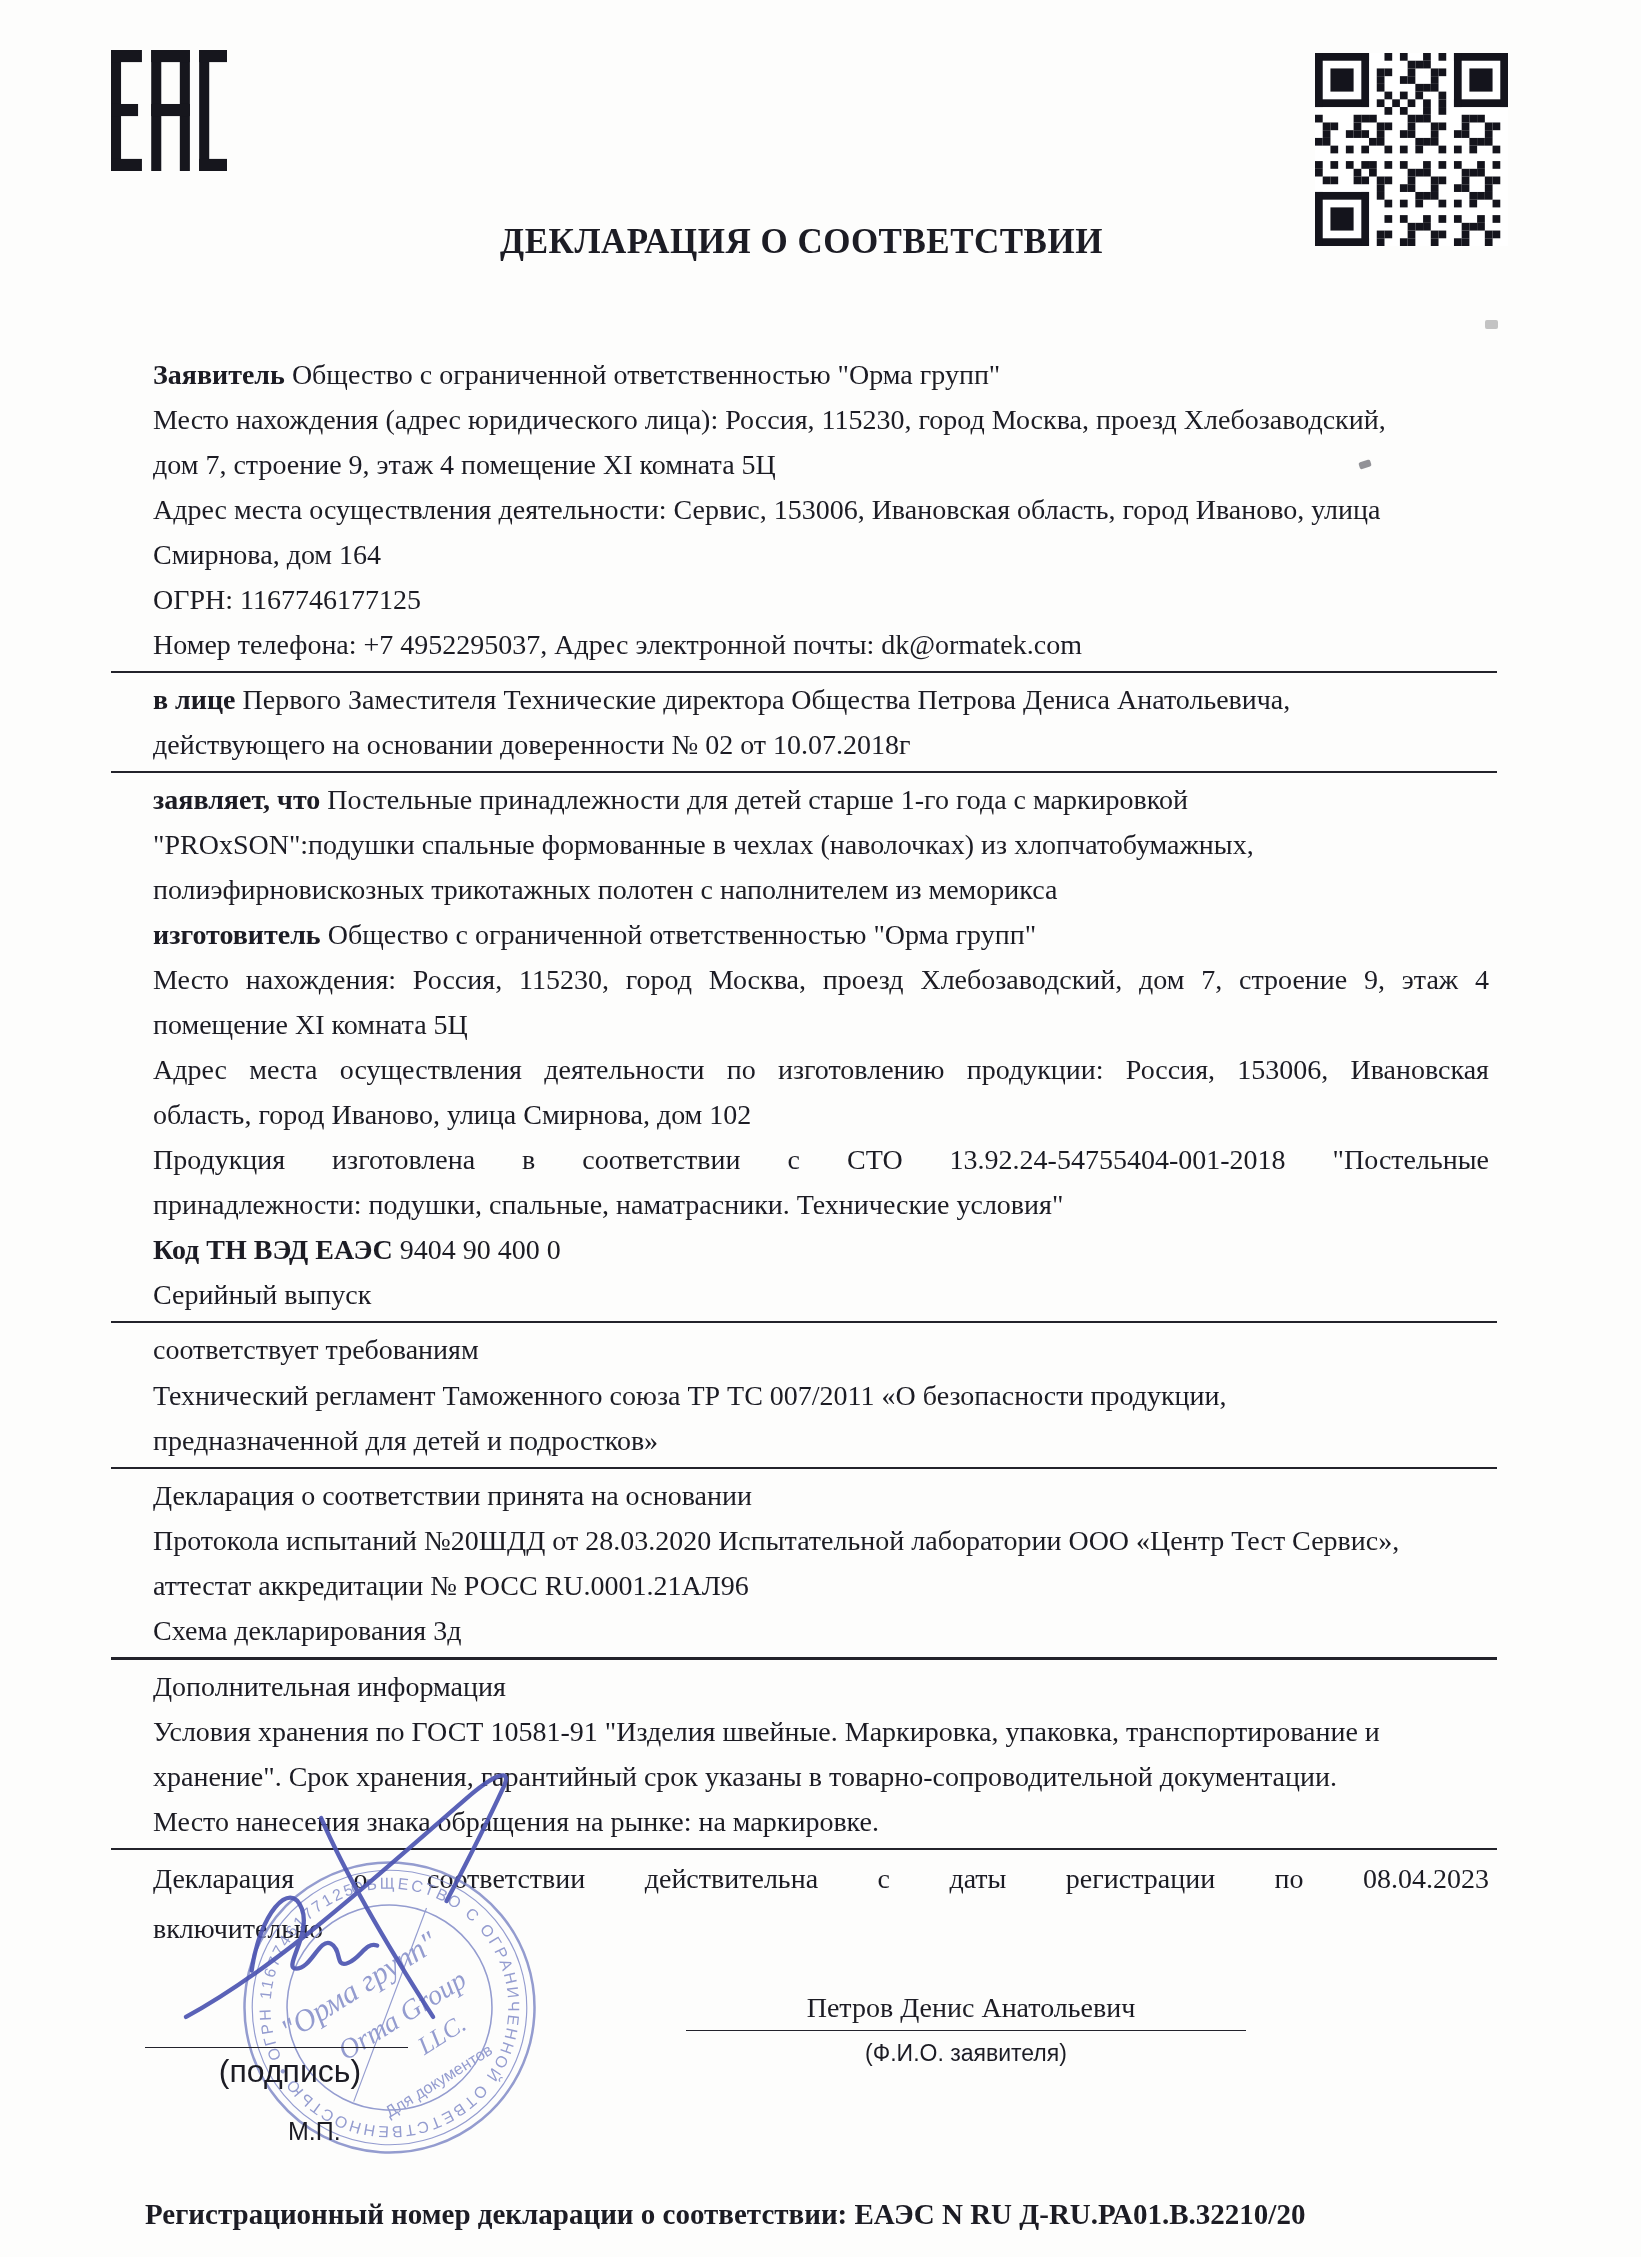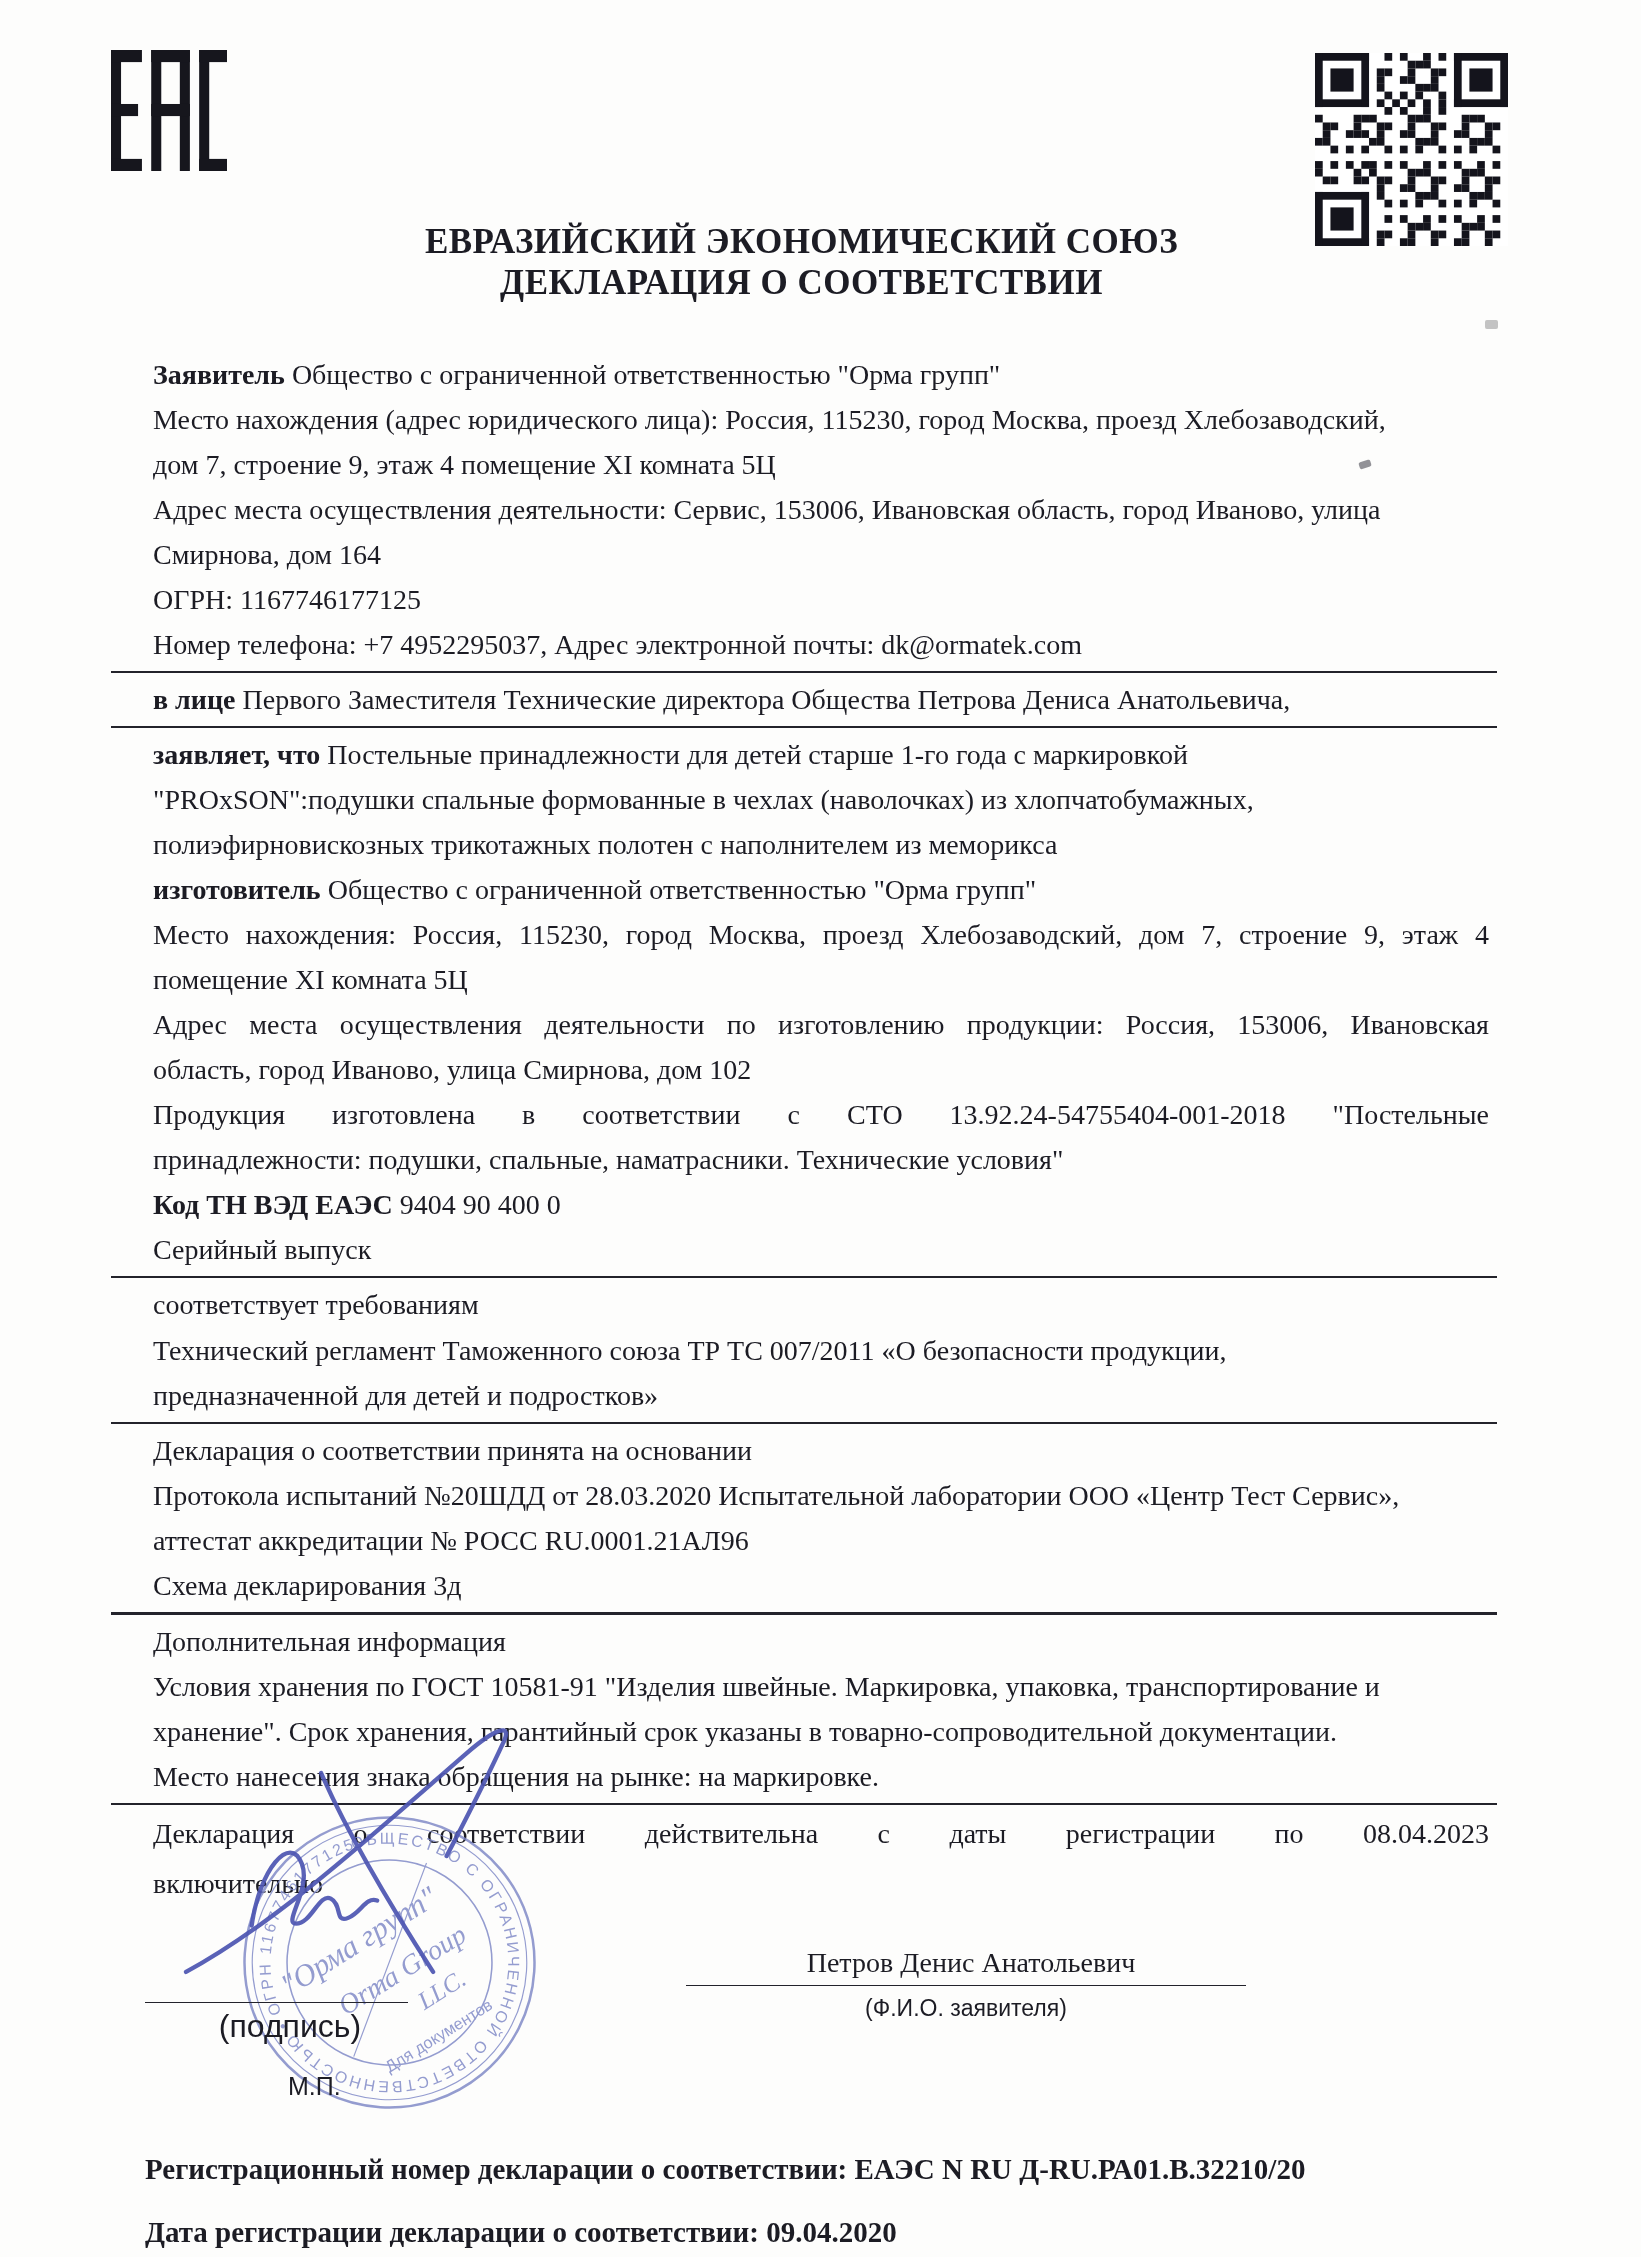--- a/index.html
+++ b/index.html
@@ -240,37 +240,37 @@
         <rect x="120" y="192" width="8" height="8" fill="#14141c"></rect>
         <rect x="144" y="192" width="8" height="8" fill="#14141c"></rect>
         <rect x="152" y="192" width="8" height="8" fill="#14141c"></rect>
         <rect x="176" y="192" width="8" height="8" fill="#14141c"></rect>
       </svg></div>
 
   <div class="artifact a1"></div>
   <div class="artifact a2"></div>
 
   <div class="titles">
-    <div>ЕВРАЗИЙСКИЙ ЭКОНОМИЧЕСКИЙ СОЮЗ</div>
     <div>ДЕКЛАРАЦИЯ О СООТВЕТСТВИИ</div>
   </div>
 
   <div class="content">
 
     <p class="l"><b class="lead">Заявитель</b><span> Общество с ограниченной ответственностью "Орма групп"</span></p>
     <p class="l">Место нахождения (адрес юридического лица): Россия, 115230, город Москва, проезд Хлебозаводский,</p>
     <p class="l">дом 7, строение 9, этаж 4 помещение XI комната 5Ц</p>
     <p class="l">Адрес места осуществления деятельности: Сервис, 153006, Ивановская область, город Иваново, улица</p>
     <p class="l">Смирнова, дом 164</p>
     <p class="l">ОГРН: 1167746177125</p>
     <p class="l">Номер телефона: +7 4952295037, Адрес электронной почты: dk@ormatek.com</p>
 
     <div class="rule"></div>
 
     <p class="l"><b class="lead">в лице</b><span> Первого Заместителя Технические директора Общества Петрова Дениса Анатольевича,</span></p>
+    <p class="l">действующего на основании доверенности № 02 от 10.07.2018г</p>
 
     <div class="rule"></div>
 
     <p class="l"><b class="lead">заявляет, что</b><span> Постельные принадлежности  для детей старше 1-го года с маркировкой</span></p>
     <p class="l">"PROxSON":подушки спальные формованные в чехлах (наволочках) из хлопчатобумажных,</p>
     <p class="l">полиэфирновискозных трикотажных полотен с наполнителем из меморикса</p>
 
     <p class="l"><b class="lead">изготовитель</b><span> Общество с ограниченной ответственностью "Орма групп"</span></p>
     <p class="l js">Место нахождения: Россия, 115230, город Москва, проезд Хлебозаводский, дом 7, строение 9, этаж 4</p>
     <p class="l">помещение XI комната 5Ц</p>

